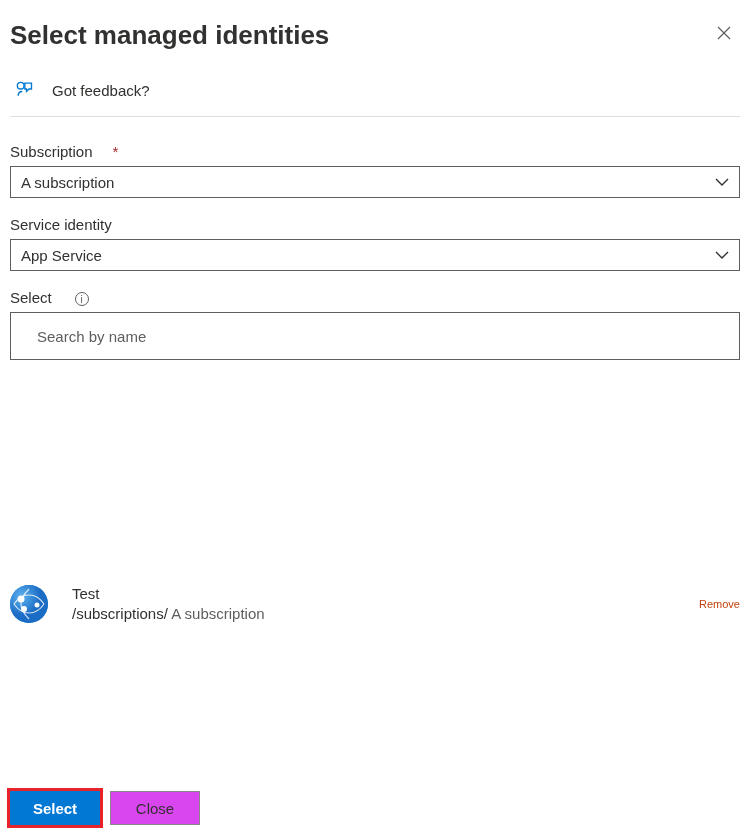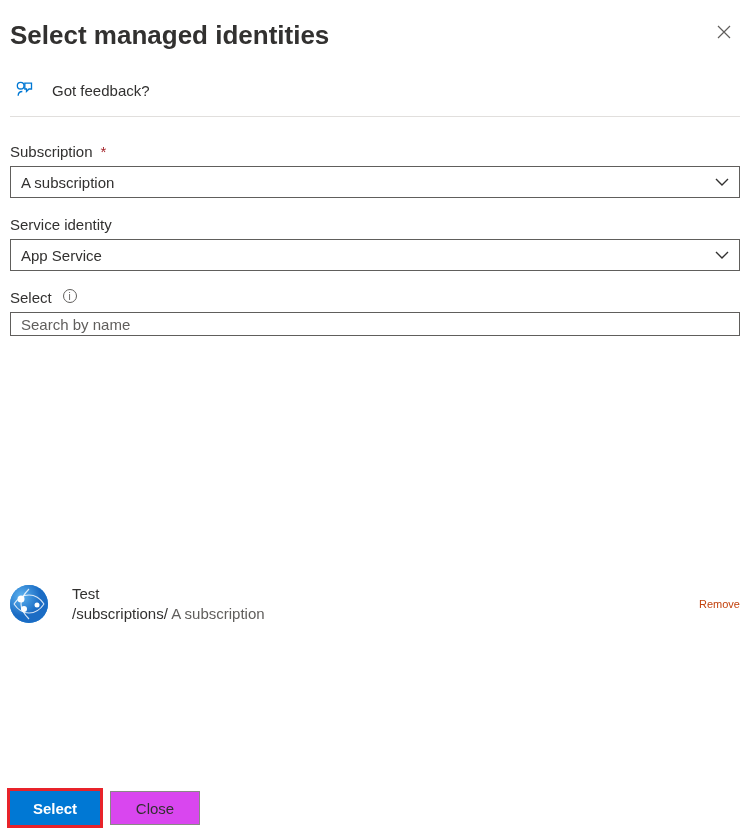--- a/index.html
+++ b/index.html
@@ -13,21 +13,21 @@
       color: #323130;
       width: 750px;
       height: 835px;
       background: #fff;
       position: relative;
       padding: 10px 10px 0 10px;
     }
     .header {
       display: flex;
       justify-content: space-between;
-      align-items: flex-start;
+      align-items: center;
       padding: 10px 0 0 0;
     }
     .header h1 {
       font-size: 26px;
       font-weight: 600;
       color: #323130;
     }
     .close-btn {
       cursor: pointer;
       font-size: 18px;
@@ -51,22 +51,22 @@
       font-size: 15px;
     }
     .field-group {
       margin-bottom: 18px;
     }
     .field-label {
       font-size: 15px;
       color: #323130;
       margin-bottom: 6px;
       display: flex;
-      align-items: flex-start;
-      gap: 8px;
+      align-items: flex-end;
+      gap: 20px;
     }
     .required {
       color: #a4262c;
     }
     .info-icon {
       display: inline-flex;
       align-items: center;
       justify-content: center;
       width: 14px;
       height: 14px;
@@ -91,23 +91,23 @@
     .dropdown-value {
       color: #323130;
     }
     .chevron {
       font-size: 14px;
       color: #323130;
     }
     .search-input {
       width: 100%;
       border: 1px solid #605e5c;
-      padding: 6px 10px;
-      font-size: 15px;
-      height: 24px;
+      padding: 6px 26px;
+      font-size: 15px;
+      height: 48px;
       font-family: inherit;
     }
     .search-input::placeholder {
       color: #605e5c;
     }
     .selected-section {
       position: absolute;
       left: 10px;
       right: 10px;
       top: 580px;

